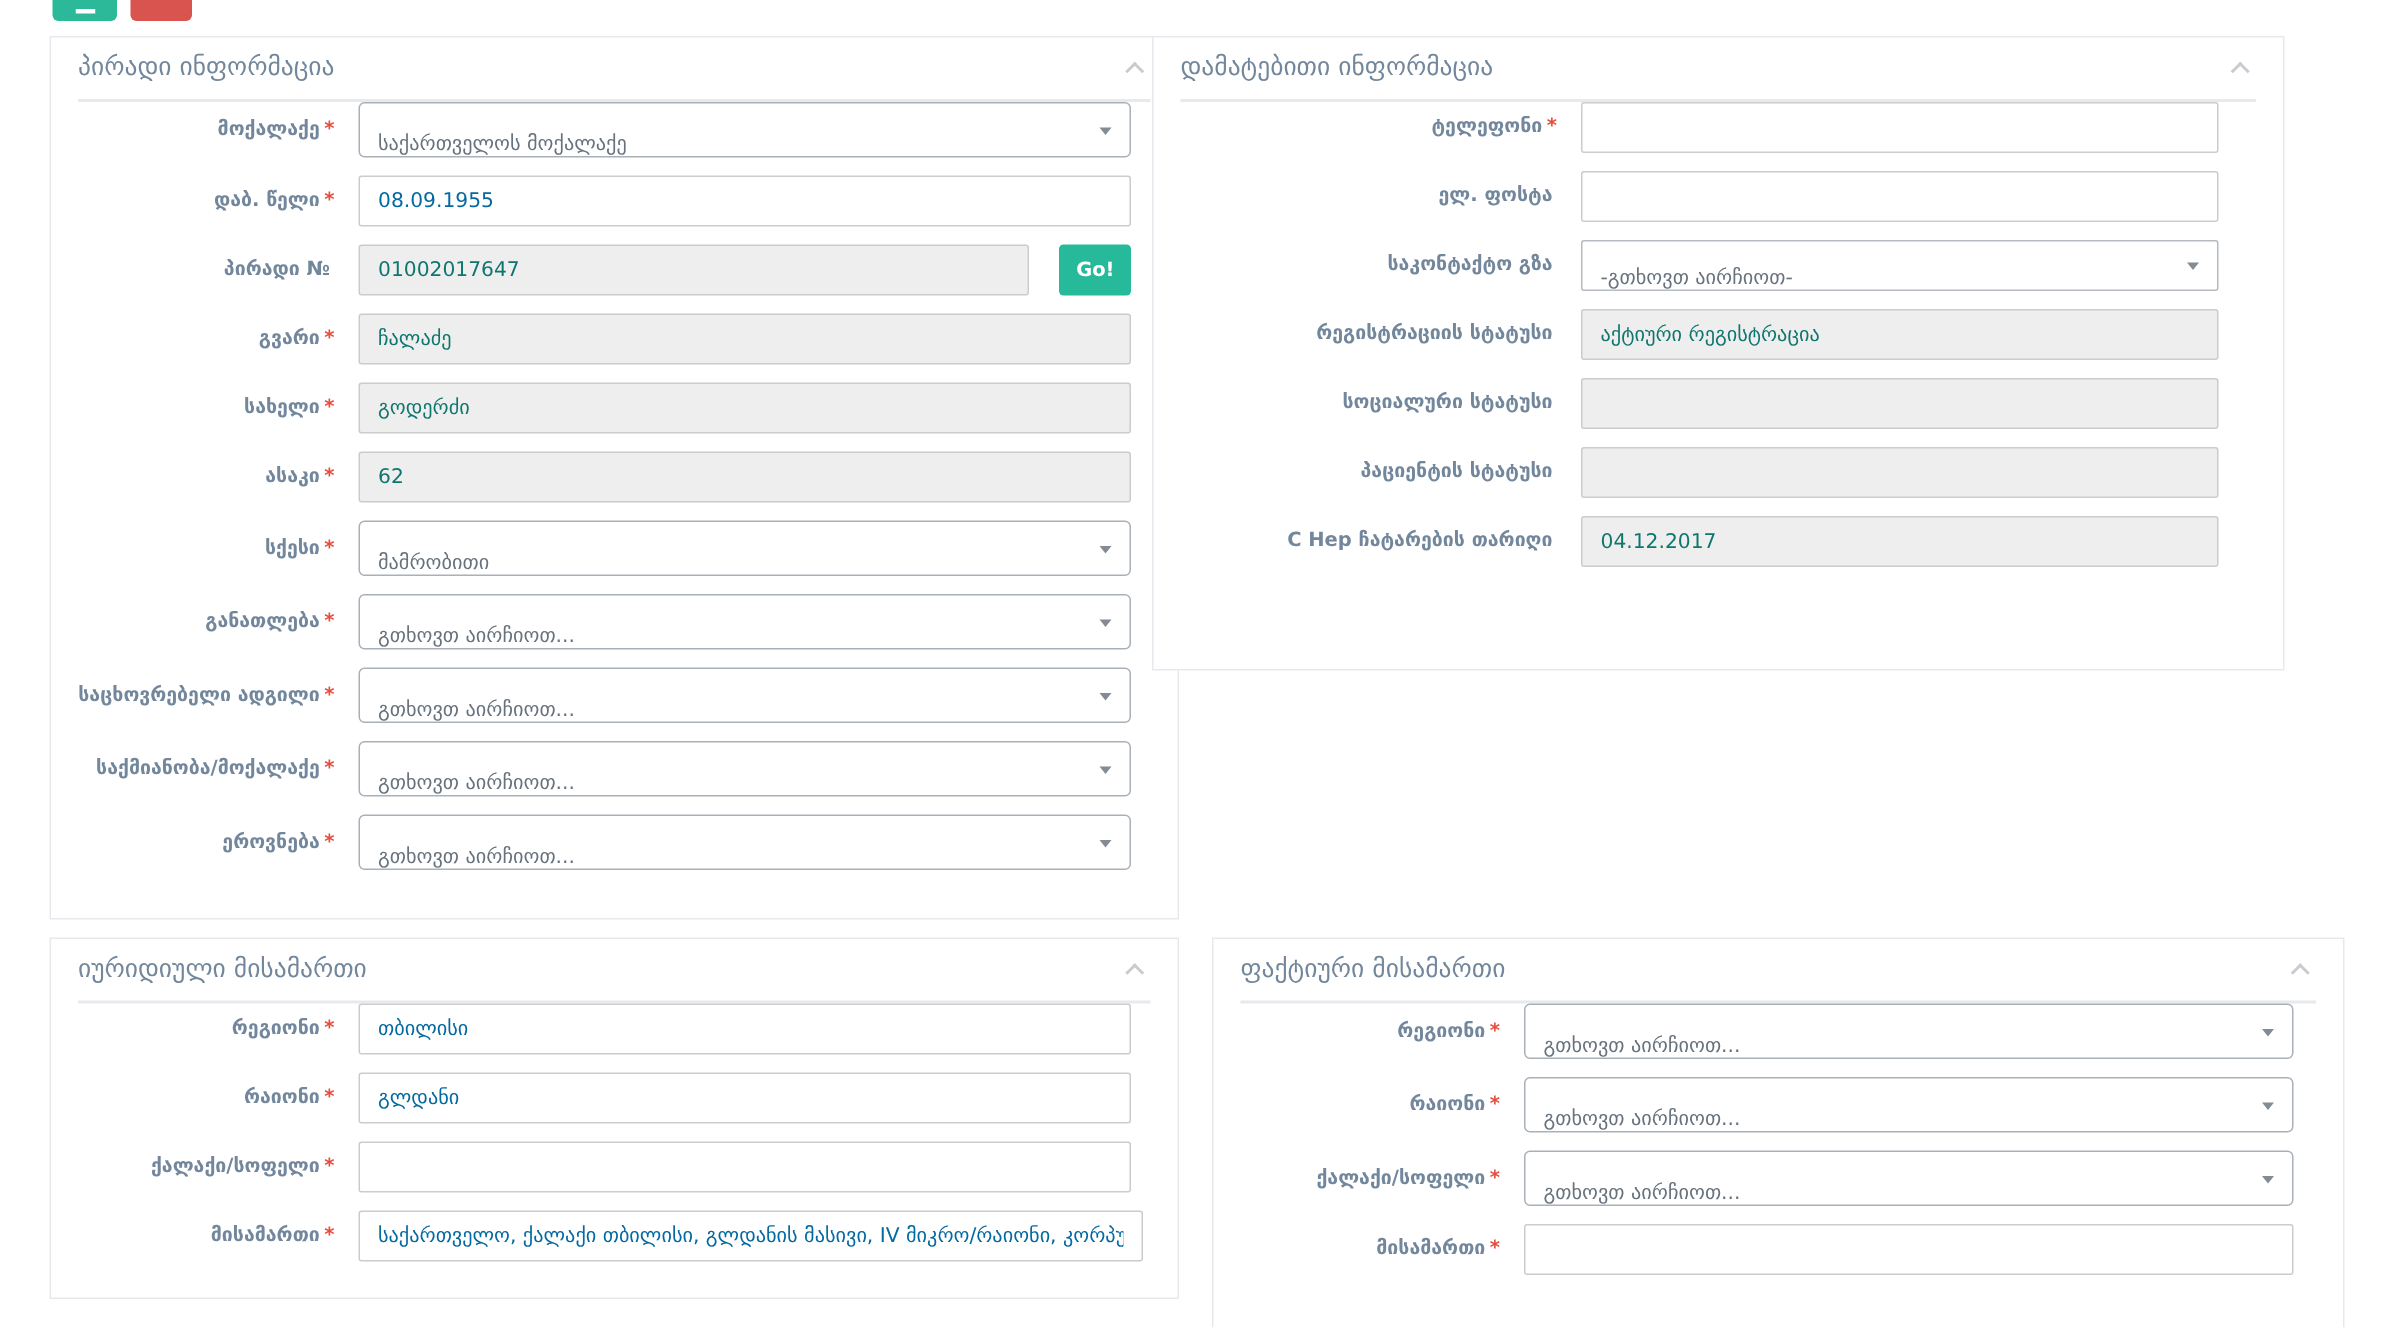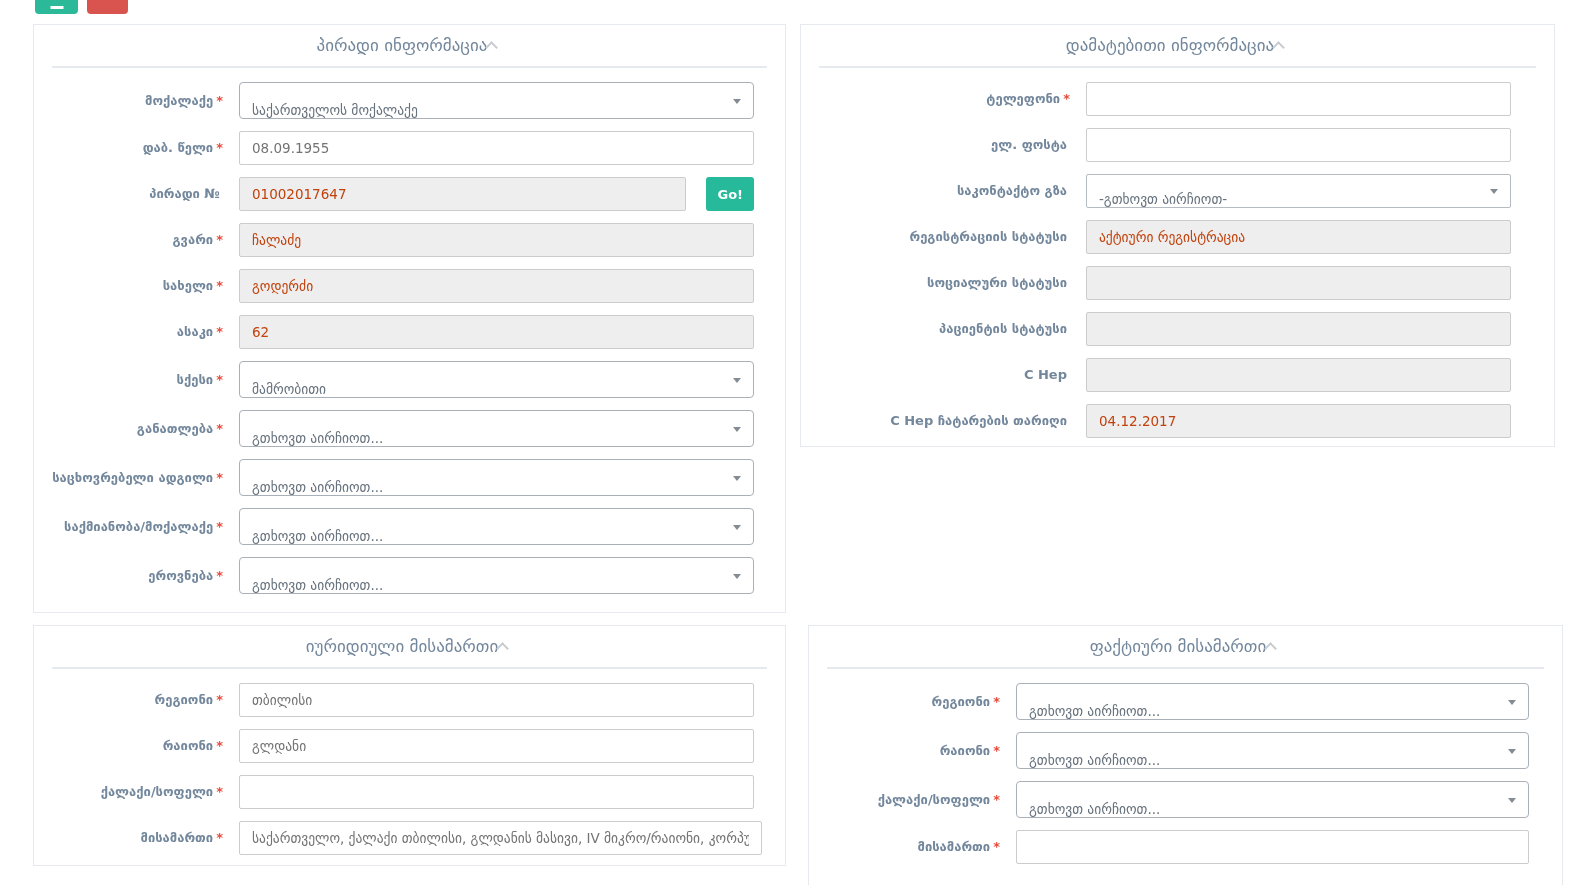--- a/index.html
+++ b/index.html
@@ -9,49 +9,49 @@
 
   
   .tbtn { position: absolute; top: -11px; height: 25px; border: none; border-radius: 4px; cursor: pointer; }
   .tbtn.green { left: 35px; width: 43px; background: #2BB999; }
   .tbtn.green::after { content:""; position:absolute; left:50%; transform:translateX(-50%); bottom:5px; width:13px; height:3px; background:#fff; }
   .tbtn.red { left: 87px; width: 41px; background: #D9534F; }
 
   
   .panel { position: absolute; background: #fff; border: 1px solid #E6E9ED; padding: 0 18px 10px; }
   .p1 { left: 33px;  top: 24px;  width: 753px; height: 589px; }
-  .p2 { left: 800px; top: 24px;  width: 755px; height: 423px; }
+  .p2 { left: 768px; top: 24px;  width: 755px; height: 423px; }
   .p3 { left: 33px;  top: 625px; width: 753px; height: 241px; }
   .p4 { left: 808px; top: 625px; width: 755px; height: 262px; }
 
-  .phead { display: flex; justify-content: center; align-items: center;
-           padding: 9px 0 10px; border-bottom: 2px solid #E6E9ED; margin-bottom: 14px; }
+  .phead { display: flex; justify-content: space-between; align-items: center;
+           padding: 9px 0 10px; border-bottom: 2px solid #E6E9ED; }
   .ptitle { font-size: 17px; font-weight: 400; color: #73879C; line-height: 22px; }
   .chev { width: 9px; height: 9px; border-left: 2px solid #C8CCD1; border-top: 2px solid #C8CCD1;
           transform: rotate(45deg); display: inline-block; margin: 4px 6px 0 0; cursor: pointer; }
 
   
   .frow { display: flex; align-items: center; margin-bottom: 12px; }
   .flabel { flex-shrink: 0; text-align: right; padding-right: 16px; color: #73879C;
             font-size: 13px; font-weight: 700; line-height: 16px; }
   .req { color: #E74C3C; margin-left: 3px; }
   .fctl { position: relative; display: flex; align-items: center; flex-shrink: 0; }
 
   .p1 .flabel, .p3 .flabel { width: 187px; }
   .p1 .fctl,  .p3 .fctl  { width: 515px; }
   .p2 .flabel { width: 267px; }
   .p2 .fctl   { width: 425px; }
   .p4 .flabel { width: 189px; }
   .p4 .fctl   { width: 513px; }
   .p3 .fctl.wide { width: 523px; }
 
   .tinput { width: 100%; height: 34px; border: 1px solid #CCCCCC; border-radius: 2px;
-            padding: 0 12px; font-size: 13.5px; color: #737373; background: #fff;
+            padding: 0 12px; font-size: 13.5px; color: #0369a1; background: #fff;
             font-family: "DejaVu Sans", sans-serif; outline: none; }
-  .tinput:disabled { background: #EEEEEE; color: #c2410c; }
+  .tinput:disabled { background: #EEEEEE; color: #0f766e; }
 
   .ddown { position: relative; width: 100%; height: 37px; border: 1px solid #A9B0B8; border-radius: 4px;
            background: #fff; display: flex; align-items: flex-end; padding: 0 30px 0 12px;
            font-size: 13.5px; color: #67727D; cursor: pointer; }
   .ddown.h34 { height: 34px; border-color: #B5BBC1; border-radius: 2px; }
   .caret { position: absolute; right: 12px; top: 50%; margin-top: -2px; width: 0; height: 0;
            border-left: 4px solid transparent; border-right: 4px solid transparent;
            border-top: 5px solid #848B92; }
 
   .gobtn { height: 34px; margin-left: 20px; padding: 0 11px; background: #26B99A; color: #fff;
@@ -218,26 +218,20 @@
         </div>
       </div>
 
       <div class="frow">
         <label class="flabel"><span>პაციენტის სტატუსი</span><span class="req"></span></label>
         <div class="fctl">
           <input class="tinput" disabled="" value="" style="">
         </div>
       </div>
 
-      <div class="frow">
-        <label class="flabel"><span>C Hep</span><span class="req"></span></label>
-        <div class="fctl">
-          <input class="tinput" disabled="" value="" style="">
-        </div>
-      </div>
 
       <div class="frow">
         <label class="flabel"><span>C Hep ჩატარების თარიღი</span><span class="req"></span></label>
         <div class="fctl">
           <input class="tinput" disabled="" value="04.12.2017" style="">
         </div>
       </div>
 
     </div>
   </div>

